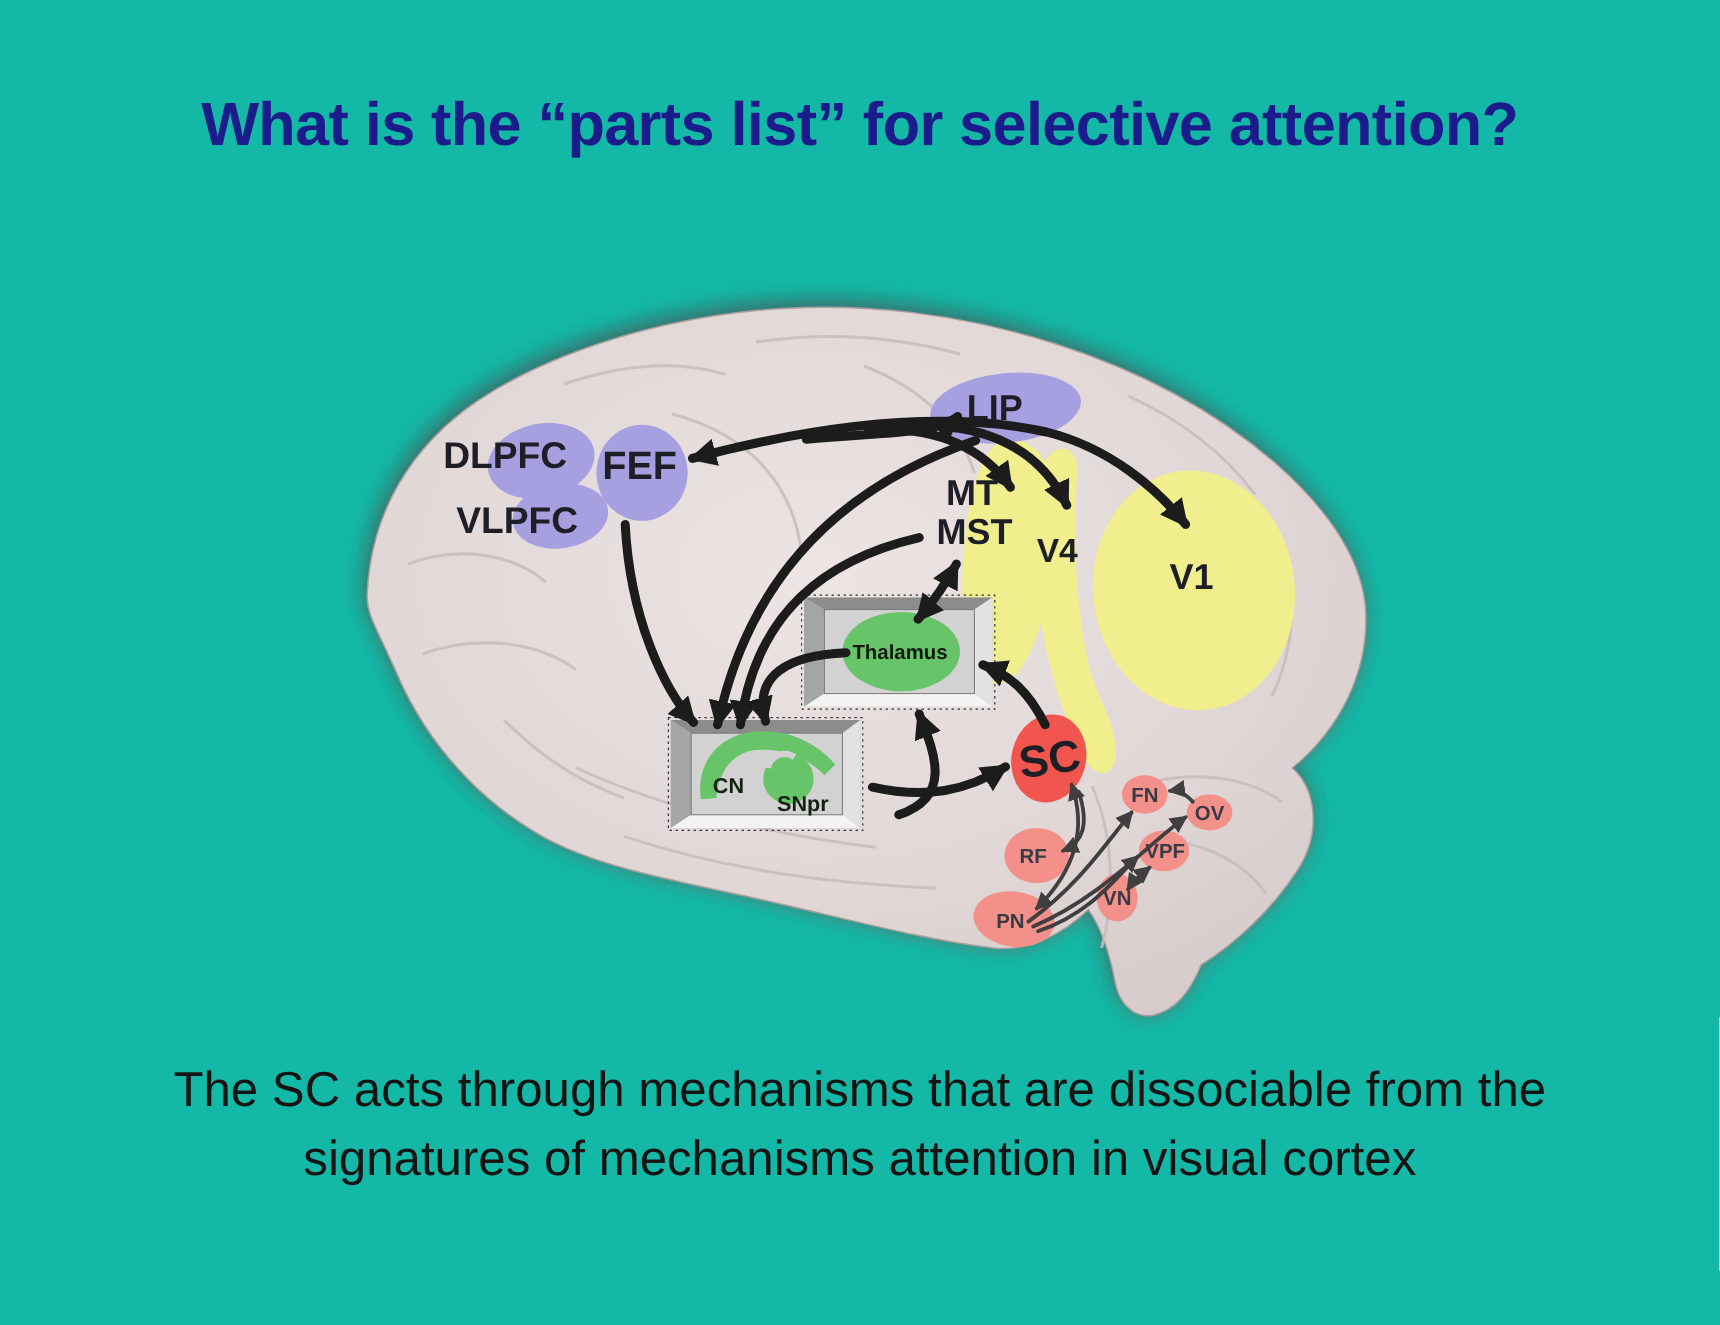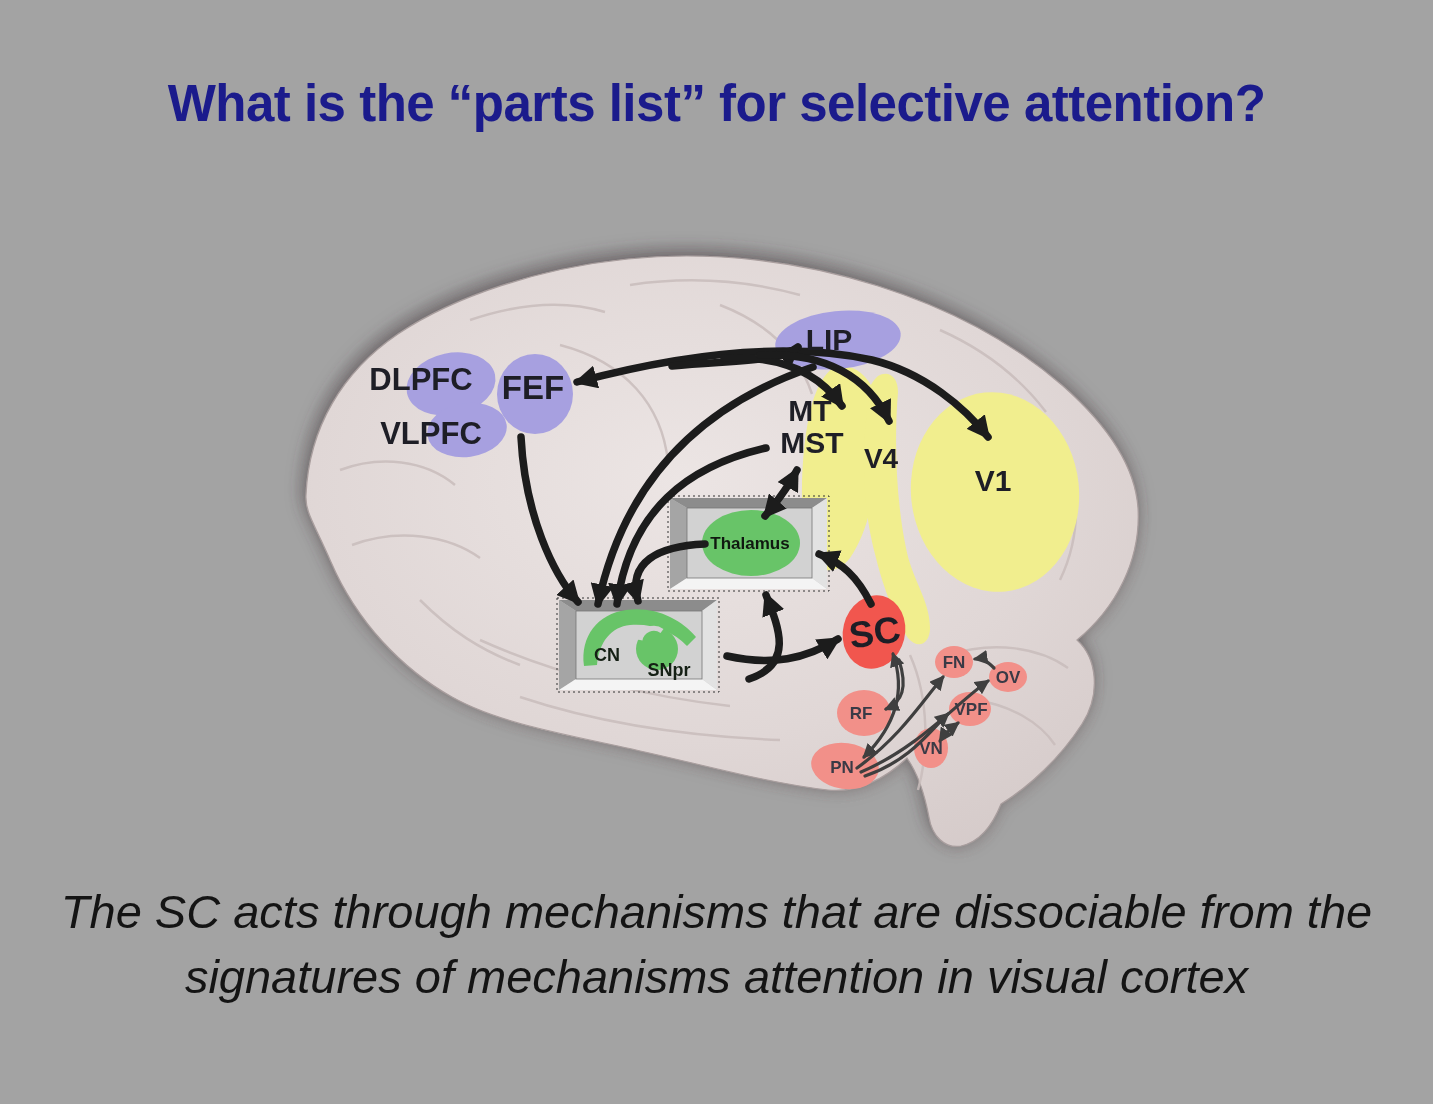--- a/index.html
+++ b/index.html
@@ -1,21 +1,21 @@
 <!DOCTYPE html>
 <html><head>
 <meta charset="utf-8">
 <style>
   html,body{margin:0;padding:0;background:#ffffff;}
-  .stage{position:relative;width:1433px;height:1104px;background:#a3a3a3;overflow:hidden;
+  .stage{position:relative;width:1433px;height:1104px;background:#14b8a6;overflow:hidden;
          font-family:"Liberation Sans",sans-serif;}
   .slide-title{position:absolute;top:74px;left:0;width:100%;text-align:center;
                font-weight:bold;font-size:51px;letter-spacing:-0.5px;color:#1b1b8c;}
   .caption{position:absolute;top:880px;left:0;width:100%;text-align:center;
-           font-style:italic;font-size:47px;line-height:1.38;color:#141414;}
+           font-size:41px;line-height:1.38;color:#141414;}
   svg text{font-family:"Liberation Sans",sans-serif;font-weight:bold;}
 </style>
 </head>
 <body>
 
 <div class="stage">
 
   <div class="slide-title">What is the “parts list” for selective attention?</div>
 
   <svg width="1433" height="1104" viewBox="0 0 1433 1104" style="position:absolute;left:0;top:0;">

